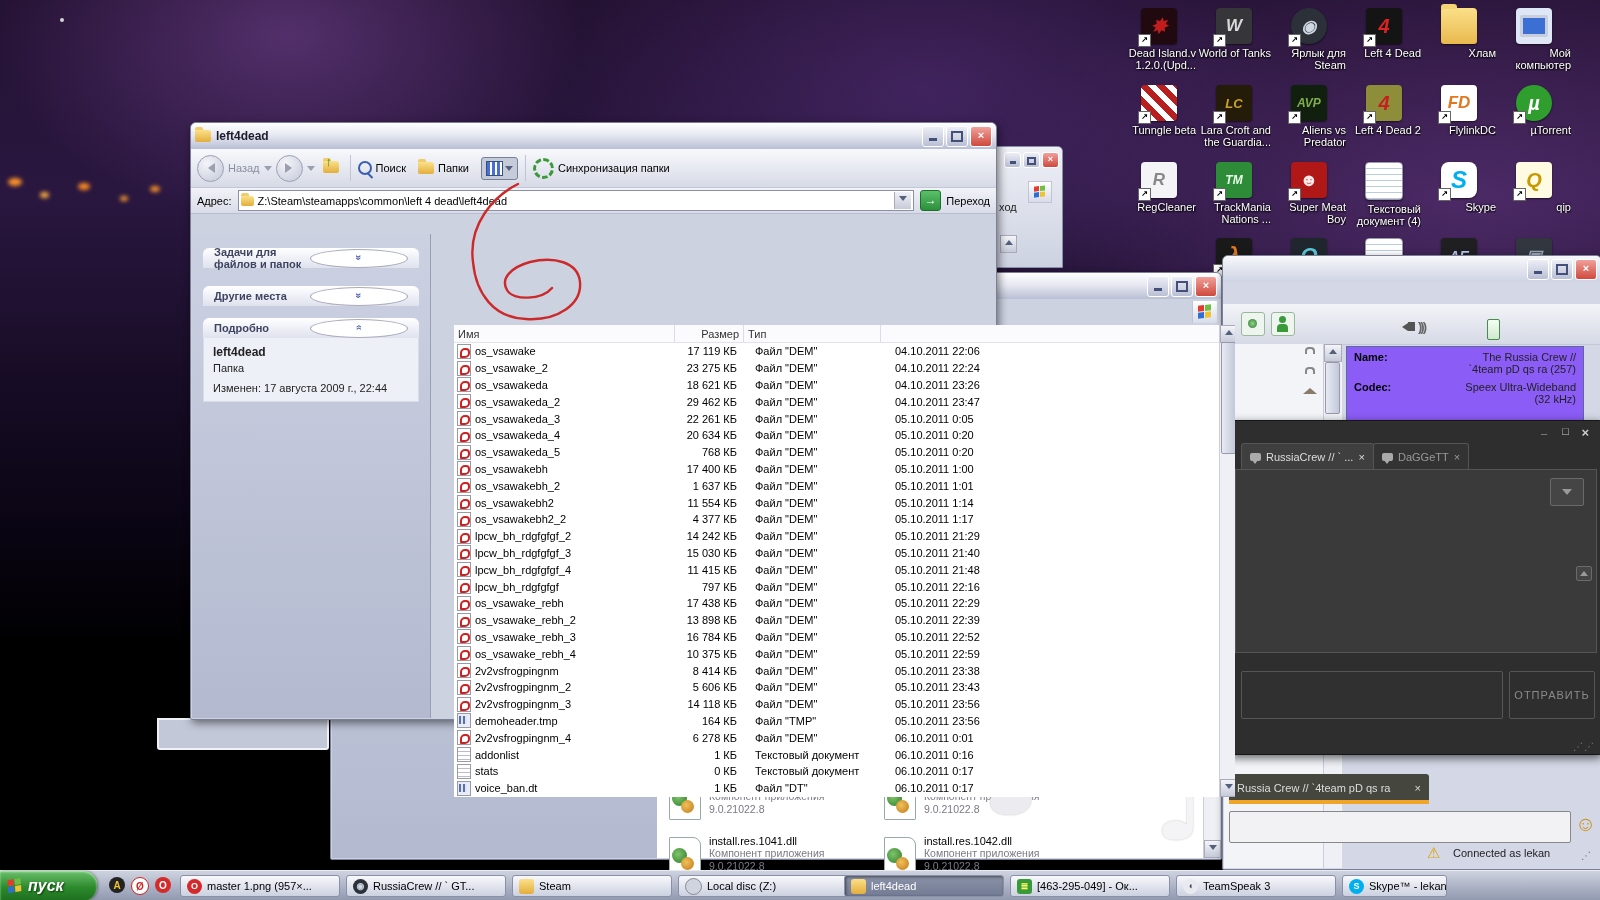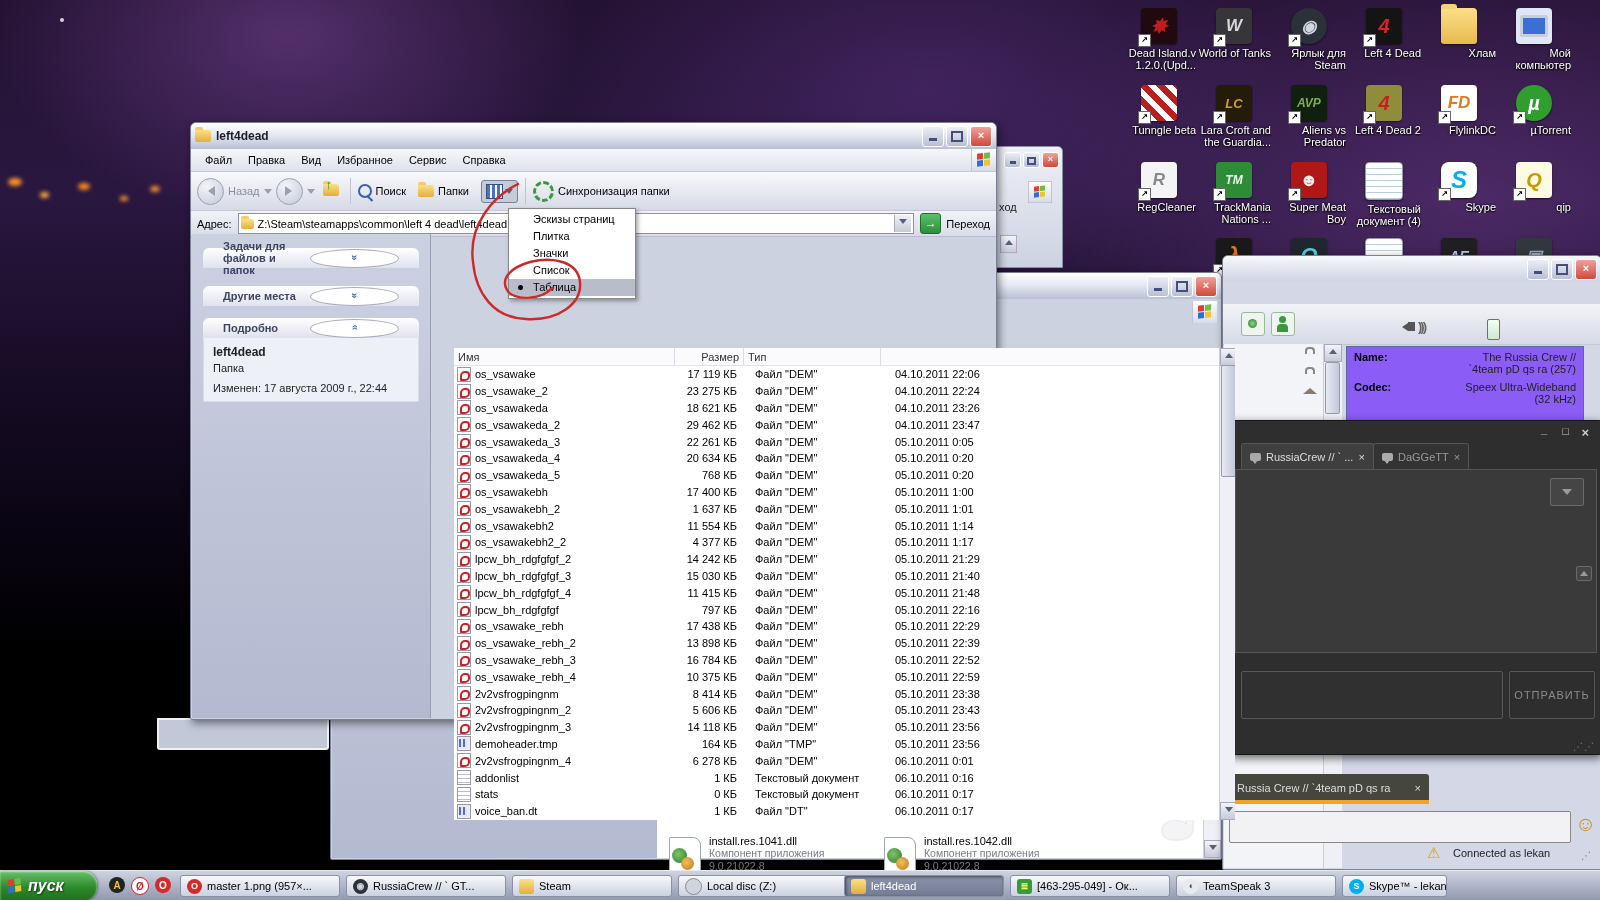--- a/index.html
+++ b/index.html
@@ -79,21 +79,21 @@
   .gridico{width:15px;height:13px;background:repeating-linear-gradient(90deg,#4a6fd4 0 3px,#fff 3px 5px);border:1px solid #34507c;}
   .syncico{width:15px;height:15px;border:3px dashed #3a9a3a;border-radius:50%;}
   .viewsbtn{display:flex;align-items:center;gap:2px;padding:3px 4px;border:1px solid #7a8096;border-radius:3px;background:#c6cbd9;}
   .addrrow{height:25px;display:flex;align-items:center;padding:0 6px;background:linear-gradient(#f2f3f8,#d9dce8);border-bottom:1px solid #b9bdcd;}
   .addrinput{flex:1;height:19px;background:#fff;border:1px solid #8a90a8;display:flex;align-items:center;padding:0 2px;margin:0 6px;}
   .chevbox{width:16px;height:17px;background:linear-gradient(#f0f1f6,#c6cbd9);border-left:1px solid #aab;display:flex;justify-content:center;}
   .gobtn{width:19px;height:19px;border-radius:3px;background:linear-gradient(#5cc06a,#2c8f3c);border:1px solid #1c6f2c;color:#fff;font-weight:bold;text-align:center;line-height:18px;font-size:12px;}
   
   .lpane{background:linear-gradient(180deg,#ccd1e2,#b3b9cf);border-right:1px solid #9aa0b4;}
   .lsec{margin:0 11px;}
-  .lsechead{height:20px;border-radius:6px 6px 0 0;background:linear-gradient(#ffffff,#dfe2ee);display:flex;align-items:center;padding:0 20px;font-weight:bold;color:#3e4460;}
+  .lsechead{height:20px;border-radius:6px 6px 0 0;background:linear-gradient(#ffffff,#dfe2ee);display:flex;align-items:center;padding:0 11px;font-weight:bold;color:#3e4460;}
   .lsechead span{flex:1;}
   .chevcirc{width:17px;height:17px;border-radius:50%;background:#fff;border:1px solid #aab;color:#4a5fa8;font-weight:bold;text-align:center;line-height:15px;font-size:10px;}
   .rot90{display:inline-block;transform:rotate(90deg);}
   .rot270{display:inline-block;transform:rotate(-90deg);}
   .lsecbody{background:#eef0f8;border:1px solid #d8dbe8;border-top:none;padding:7px 9px;color:#222;}
   
   .flist{background:#fff;position:relative;overflow:hidden;margin-left:24px;}
   .fhdr{display:flex;height:17px;background:#fbfbfd;border-bottom:1px solid #e2e2ec;color:#333;}
   .fhdr div{border-right:1px solid #dcdce8;padding:2px 4px;display:flex;align-items:center;}
   .frow{display:flex;height:16.8px;align-items:center;}
@@ -554,39 +554,20 @@
   <div class="xpwin" style="left:190px;top:122px;width:805px;height:596px;">
     <div class="tbar">
       <span class="foldico"></span>
       <span class="ttext">left4dead</span>
       <span class="wbtns">
         <span class="wbtn"><span class="mglyph"></span></span>
         <span class="wbtn"><span class="xglyph"></span></span>
         <span class="wbtn close">×</span>
       </span>
     </div>
-    <div class="menurow">
-      <span style="display:flex;flex:1;">
-
-      <span class="mi">Файл</span>
-          <span class="mi">Правка</span>
-          <span class="mi">Вид</span>
-          <span class="mi">Избранное</span>
-          <span class="mi">Сервис</span>
-          <span class="mi">Справка</span>
-        </span>
-      <span class="brandlogo">
-          <span class="flag">
-            <i></i>
-            <i></i>
-            <i></i>
-            <i></i>
-          </span>
-        </span>
-    </div>
     <div class="toolrow">
       <span class="navcirc">
           <span class="tri-l"></span>
         </span>
       <span class="graytxt">Назад</span>
       <span class="tri-dn" style="border-top-color:#9aa0b0;"></span>
       <span class="navcirc">
           <span class="tri-r"></span>
         </span>
       <span class="tri-dn" style="border-top-color:#9aa0b0;"></span>
@@ -898,28 +879,20 @@
             <span class="tri-up"></span>
           </div>
         <div class="sthumb" style="top:17px;height:110px;"></div>
         <div class="sbtn abs" style="bottom:0;">
             <span class="tri-dn"></span>
           </div>
       </div>
     </div>
   </div>
 
-  <div class="ddmenu" style="left:508px;top:208px;width:126px;">
-
-  <div class="ddi">Эскизы страниц</div>
-      <div class="ddi">Плитка</div>
-      <div class="ddi">Значки</div>
-      <div class="ddi">Список</div>
-      <div class="ddi sel">Таблица</div>
-    </div>
 
   <svg class="abs" style="left:450px;top:170px;pointer-events:none;" width="160" height="170" viewBox="0 0 160 170">
     <path d="M 68 14 C 44 26, 18 54, 23 92 C 26 124, 44 148, 76 149 C 108 151, 132 134, 130 112 C 128 92, 104 86, 80 92 C 62 97, 50 108, 57 120 C 63 131, 92 130, 102 118" fill="none" stroke="#cc2a2a" stroke-width="2.4" stroke-linecap="round"></path>
   </svg>
 
   <div id="taskbar">
     <div id="startbtn">
       <span class="flag" style="transform:skewY(-6deg) rotate(-4deg);">
           <i></i>
           <i></i>

